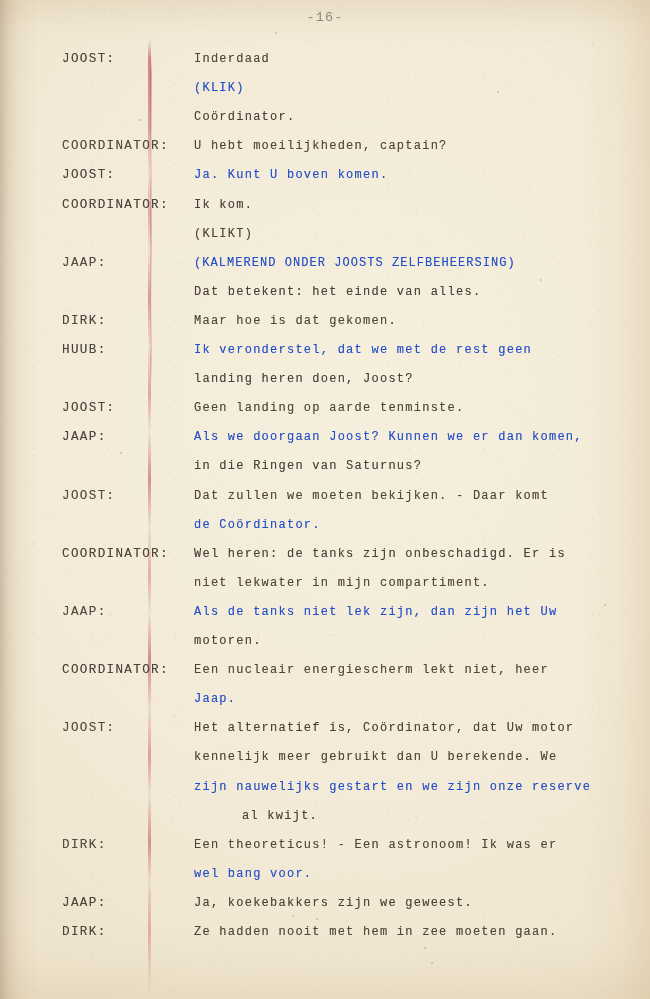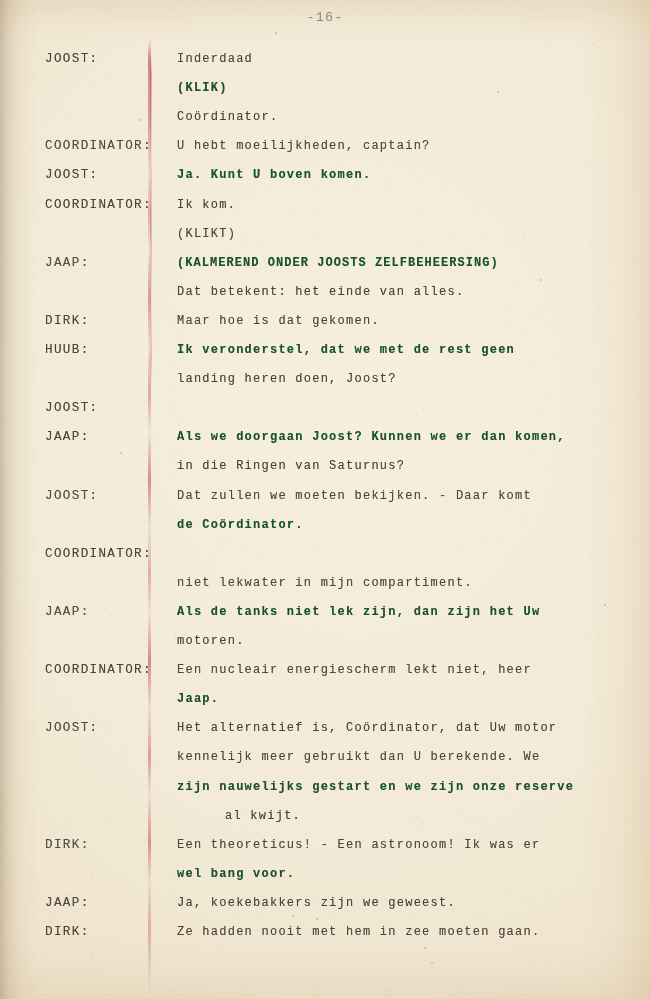--- a/index.html
+++ b/index.html
@@ -145,21 +145,21 @@
   }
 
   .script {
     position: absolute;
     left: 0;
     top: 0;
     width: 650px;
   }
   .line {
     position: absolute;
-    left: 0;
+    left: 17px;
     width: 592px;
     height: 22px;
   }
   .speaker {
     position: absolute;
     left: 45px;
     top: 0;
     font-size: 12.6px;
     letter-spacing: 1.35px;
     color: #4d443c;
@@ -174,21 +174,21 @@
     letter-spacing: 1.25px;
     color: #4a4038;
     white-space: pre;
     text-shadow: 0 0 0.5px rgba(74,64,56,0.40);
   }
   .dialogue.caps {
     letter-spacing: 1.05px;
   }
   
   .line:nth-child(3n+1) .dialogue { color: #4f4539; }
-  .line:nth-child(3n+2) .dialogue { color: #14532d; font-weight: bold; }
+  .line:nth-child(3n+2) .dialogue { color: #1d4ed8; }
   .line:nth-child(4n) .speaker { color: #554b42; }
 
   
   .fleck {
     position: absolute;
     background: rgba(150,126,96,0.40);
     border-radius: 50%;
   }
 </style>
 </head>
@@ -252,39 +252,41 @@
       <div class="line" style="top: 343px;">
         <span class="speaker">HUUB:</span>
         <span class="dialogue">Ik veronderstel, dat we met de rest geen</span>
       </div>
       <div class="line" style="top: 372.1px;">
         <span class="speaker"></span>
         <span class="dialogue">landing heren doen, Joost?</span>
       </div>
       <div class="line" style="top: 401.2px;">
         <span class="speaker">JOOST:</span>
+        <span class="dialogue">Geen landing op aarde tenminste.</span>
       </div>
       <div class="line" style="top: 430.3px;">
         <span class="speaker">JAAP:</span>
         <span class="dialogue">Als we doorgaan Joost? Kunnen we er dan komen,</span>
       </div>
       <div class="line" style="top: 459.4px;">
         <span class="speaker"></span>
         <span class="dialogue">in die Ringen van Saturnus?</span>
       </div>
       <div class="line" style="top: 488.5px;">
         <span class="speaker">JOOST:</span>
         <span class="dialogue">Dat zullen we moeten bekijken. - Daar komt</span>
       </div>
       <div class="line" style="top: 517.6px; padding-left: 36px;">
         <span class="speaker"></span>
         <span class="dialogue">de Coördinator.</span>
       </div>
       <div class="line" style="top: 546.7px;">
         <span class="speaker">COORDINATOR:</span>
+        <span class="dialogue">Wel heren: de tanks zijn onbeschadigd. Er is</span>
       </div>
       <div class="line" style="top: 575.8px;">
         <span class="speaker"></span>
         <span class="dialogue">niet lekwater in mijn compartiment.</span>
       </div>
       <div class="line" style="top: 604.9px;">
         <span class="speaker">JAAP:</span>
         <span class="dialogue">Als de tanks niet lek zijn, dan zijn het Uw</span>
       </div>
       <div class="line" style="top: 634px;">

